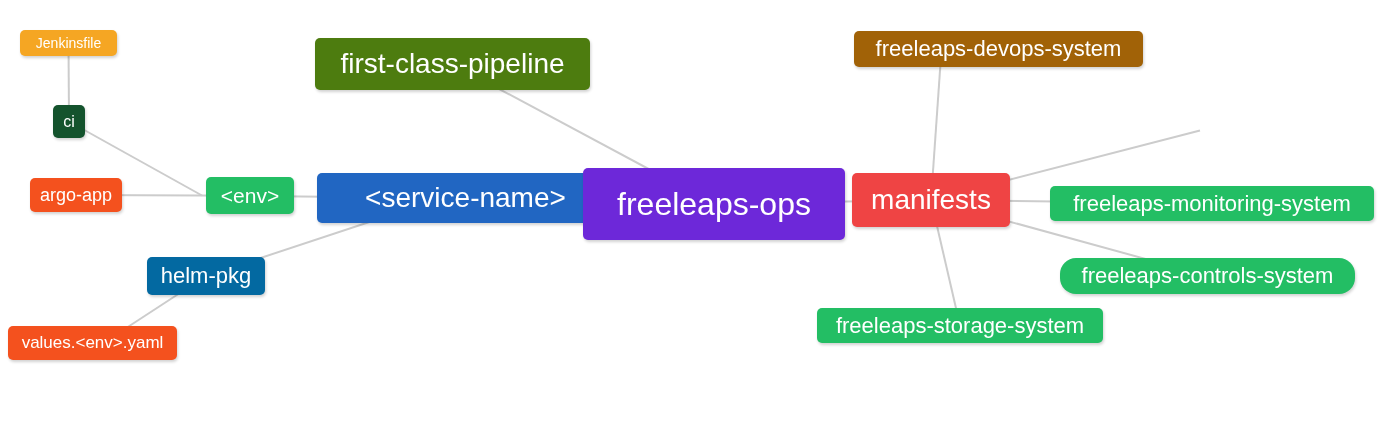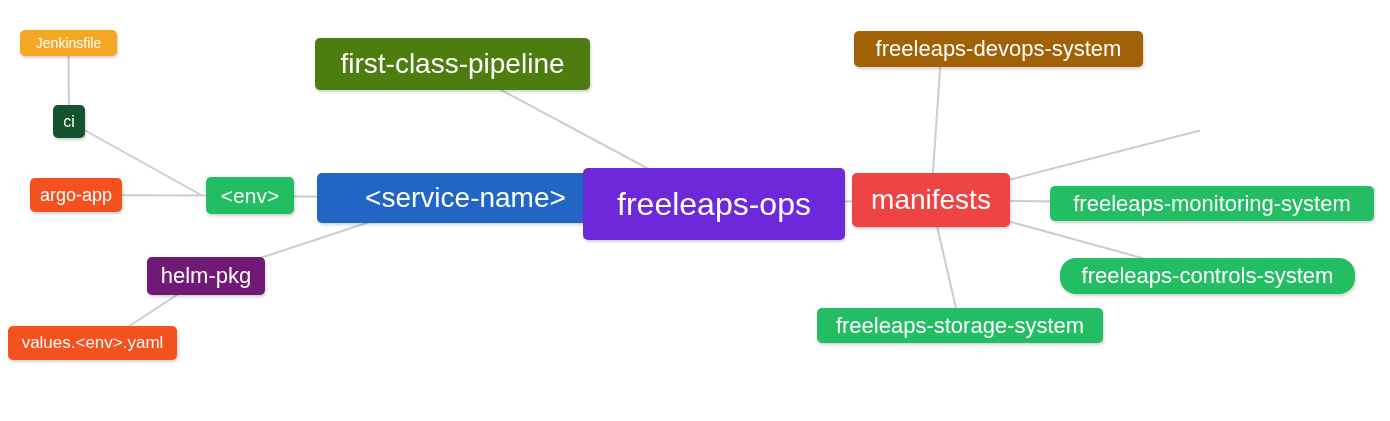--- a/index.html
+++ b/index.html
@@ -56,21 +56,21 @@
       <line x1="931" y1="200" x2="1200" y2="130.5" stroke="#cccccc" stroke-width="2"></line>
       <line x1="931" y1="200" x2="1212" y2="203.5" stroke="#cccccc" stroke-width="2"></line>
       <line x1="931" y1="200" x2="1207.5" y2="276" stroke="#cccccc" stroke-width="2"></line>
       <line x1="931" y1="200" x2="960" y2="325.5" stroke="#cccccc" stroke-width="2"></line>
     </svg>
 
   <div class="node" style="left: 20px; top: 30px; width: 97px; height: 26px; font-size: 14px; background: rgb(245, 166, 35); color: rgb(255, 255, 255);">Jenkinsfile</div>
   <div class="node" style="left: 53px; top: 105px; width: 32px; height: 33px; font-size: 16px; background: #14532d; color: rgb(255, 255, 255);">ci</div>
   <div class="node" style="left: 30px; top: 178px; width: 92px; height: 34px; font-size: 18px; background: rgb(244, 81, 30); color: rgb(255, 255, 255);">argo-app</div>
   <div class="node" style="left: 158px; top: 177px; width: 88px; height: 37px; font-size: 21px; background: rgb(35, 190, 100); color: rgb(255, 255, 255); margin-left: 48px;">&lt;env&gt;</div>
-  <div class="node" style="left: 147px; top: 257px; width: 118px; height: 38px; font-size: 22px; background: #701a75; color: rgb(255, 255, 255);">helm-pkg</div>
+  <div class="node" style="left: 147px; top: 257px; width: 118px; height: 38px; font-size: 22px; background: #0369a1; color: rgb(255, 255, 255);">helm-pkg</div>
   <div class="node" style="left: 8px; top: 326px; width: 169px; height: 34px; font-size: 17px; background: rgb(244, 81, 30); color: rgb(255, 255, 255);">values.&lt;env&gt;.yaml</div>
   <div class="node" style="left: 315px; top: 38px; width: 275px; height: 52px; font-size: 28px; background: #4d7c0f; color: rgb(255, 255, 255);">first-class-pipeline</div>
   <div class="node" style="left: 317px; top: 173px; width: 297px; height: 50px; font-size: 28px; background: rgb(33, 102, 194); color: rgb(255, 255, 255);">&lt;service-name&gt;</div>
   <div class="node" style="left: 583px; top: 168px; width: 262px; height: 72px; font-size: 32px; background: #6d28d9; color: rgb(255, 255, 255);">freeleaps-ops</div>
   <div class="node" style="left: 852px; top: 173px; width: 158px; height: 54px; font-size: 28px; background: #ef4444; color: rgb(255, 255, 255);">manifests</div>
   <div class="node" style="left: 834px; top: 31px; width: 289px; height: 36px; font-size: 22px; background: #a16207; color: rgb(255, 255, 255); margin-left: 20px;">freeleaps-devops-system</div>
   <div class="node" style="left: 1050px; top: 186px; width: 324px; height: 35px; font-size: 22px; background: rgb(35, 190, 100); color: rgb(255, 255, 255);">freeleaps-monitoring-system</div>
   <div class="node" style="left: 1060px; top: 258px; width: 295px; height: 36px; font-size: 22px; background: rgb(35, 190, 100); color: rgb(255, 255, 255); border-radius: 16px;">freeleaps-controls-system</div>
   <div class="node" style="left: 817px; top: 308px; width: 286px; height: 35px; font-size: 22px; background: rgb(35, 190, 100); color: rgb(255, 255, 255);">freeleaps-storage-system</div>
 </div>

